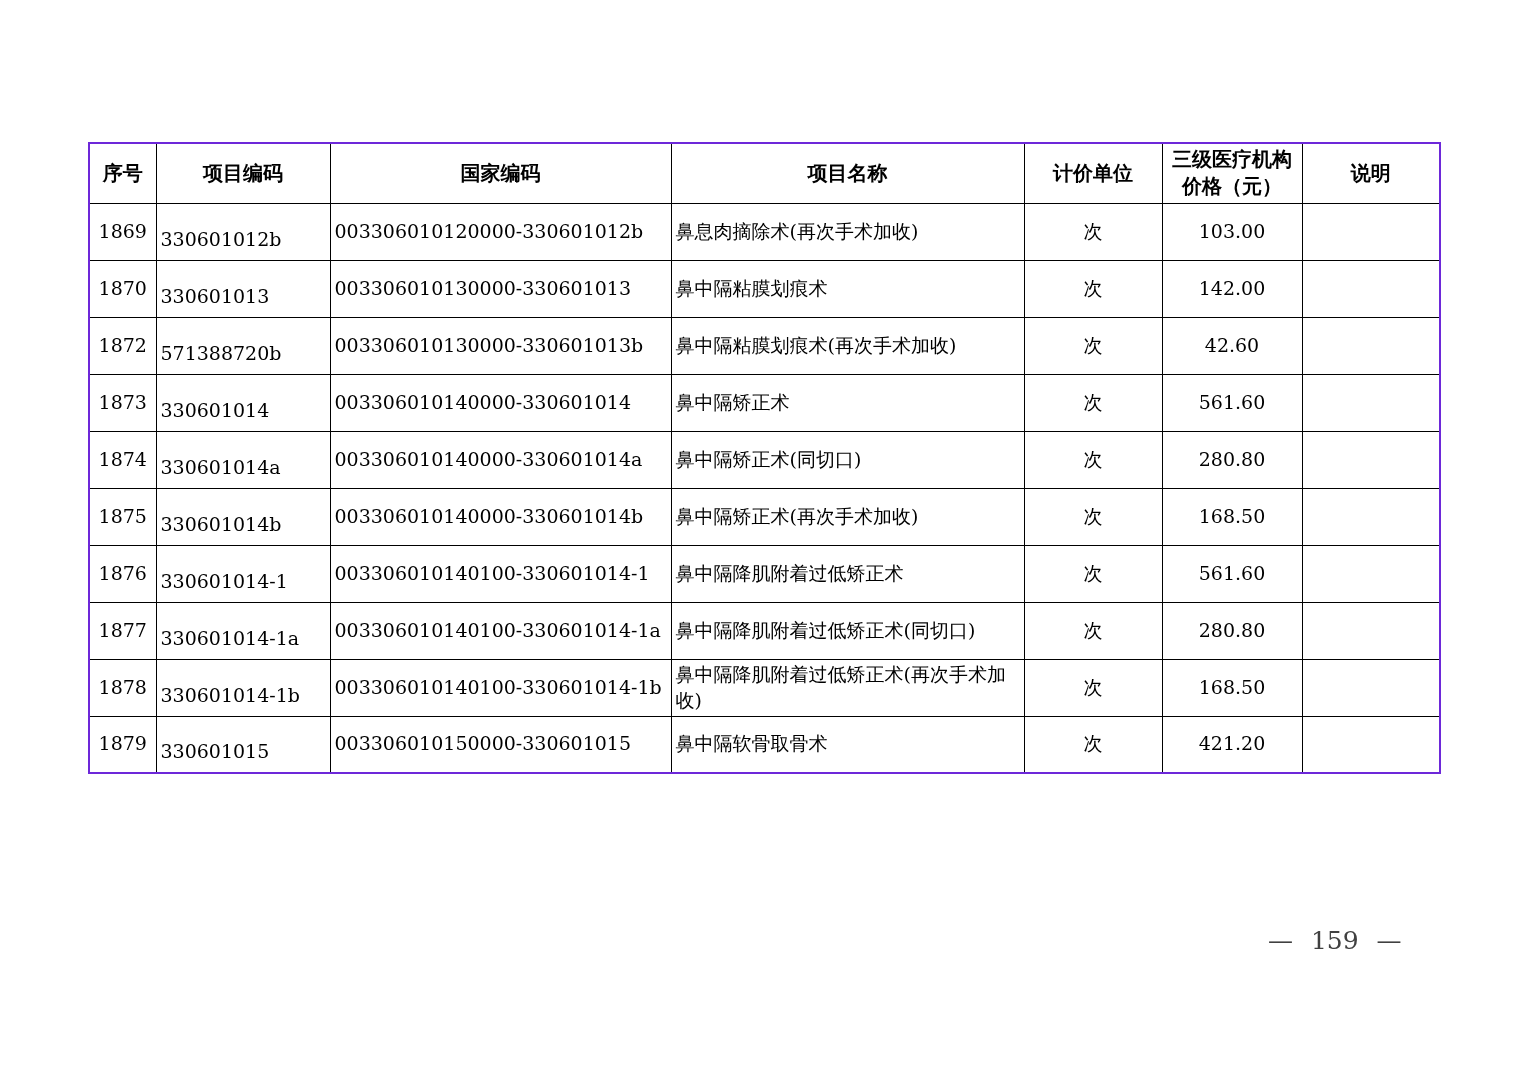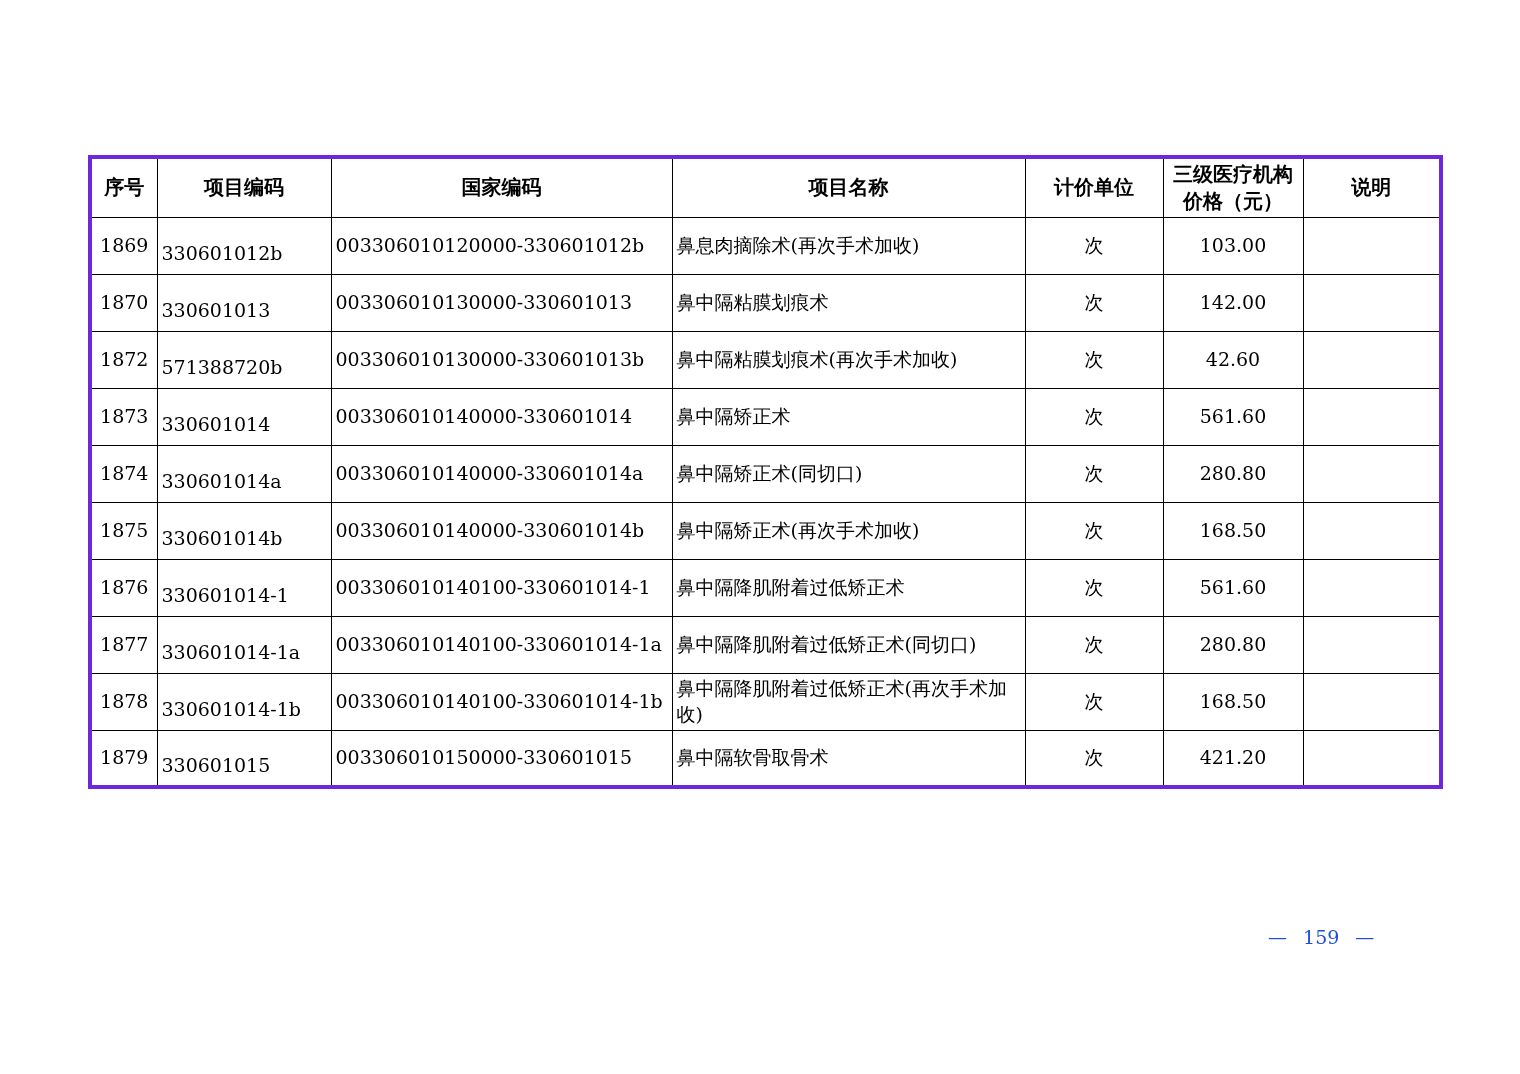--- a/index.html
+++ b/index.html
@@ -11,25 +11,25 @@
     position: relative;
     width: 1520px;
     height: 1074px;
     background: #ffffff;
     overflow: hidden;
     color: #000;
   }
   table.price-table {
     position: absolute;
     left: 88px;
-    top: 155px;
+    top: 142px;
     width: 1351px;
     border-collapse: collapse;
     table-layout: fixed;
-    border: 4px solid #6d28d9;
+    border: 2px solid #6d28d9;
   }
   .price-table th, .price-table td {
     border: 1px solid #000;
     vertical-align: middle;
     overflow: hidden;
   }
   .price-table thead tr { height: 60px; }
   .price-table tbody tr { height: 57px; }
   .price-table th {
     font-family: "Liberation Sans", sans-serif;
@@ -49,22 +49,22 @@
   td.c-ncode { text-align: left; padding: 0 2px 0 4px; }
   td.c-name  { text-align: left; padding: 0 2px 0 4px; }
   td.c-unit  { text-align: center; }
   td.c-price { text-align: center; margin-top: 16px; }
   td.c-note  { text-align: center; }
   .page-number {
     position: absolute;
     left: 1268px;
     top: 926px;
     font-family: "DejaVu Serif", "Liberation Serif", serif;
-    font-size: 19px;
-    color: #1d4ed8;
+    font-size: 25px;
+    color: #404040;
     word-spacing: 10px;
     white-space: nowrap;
   }
 </style>
 </head>
 <body>
 
 <div class="page">
 
   <table class="price-table">

